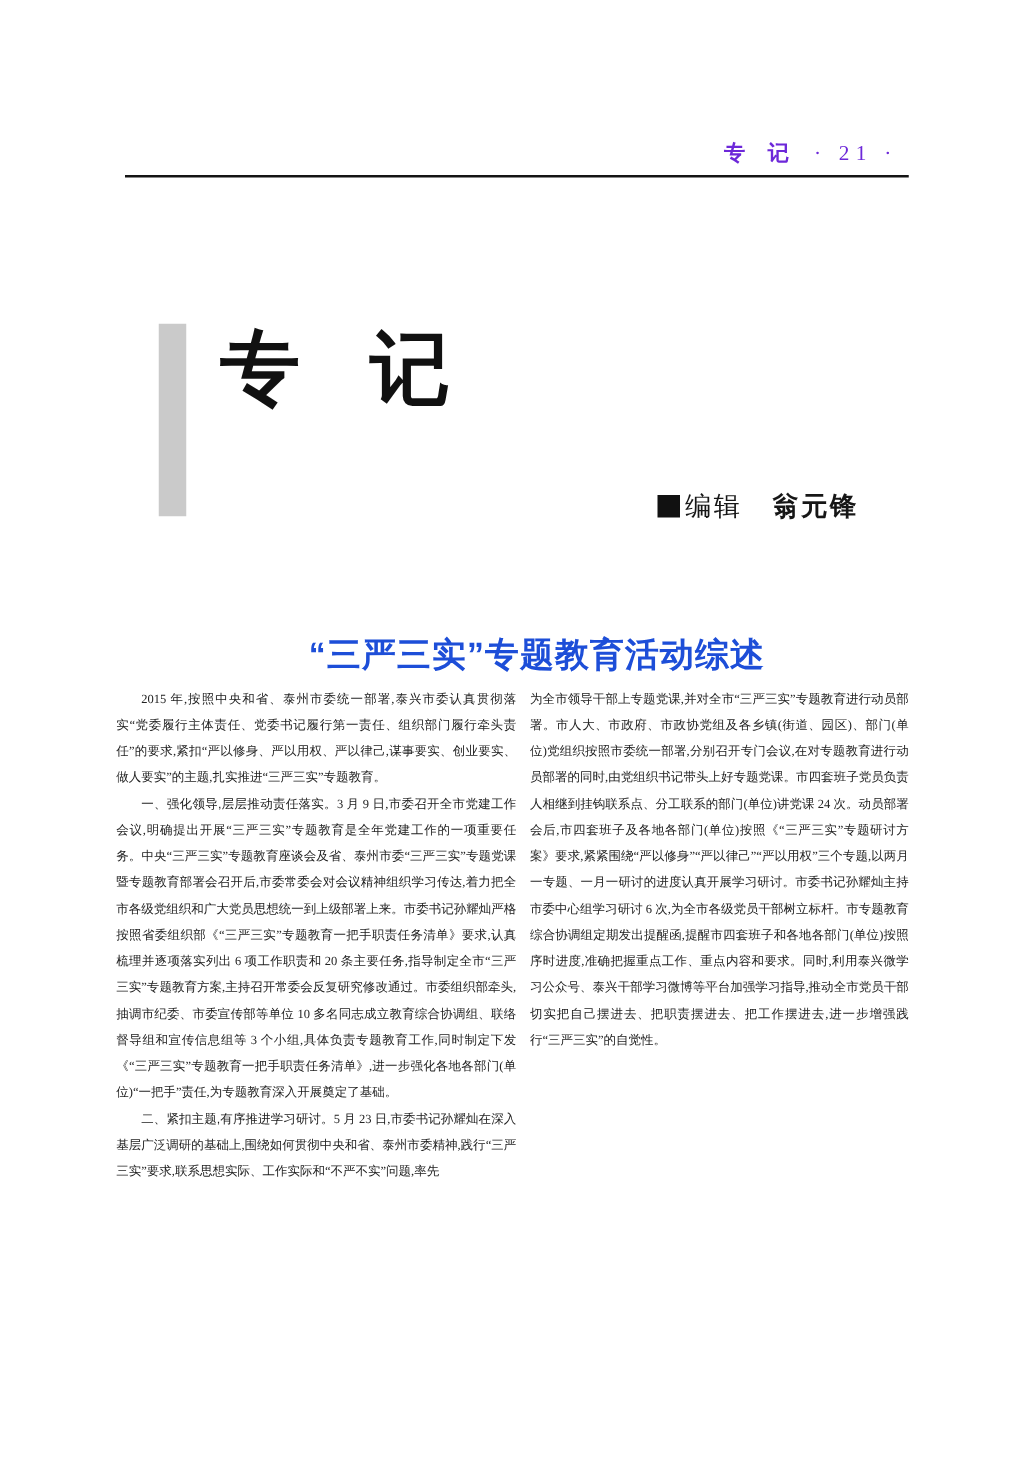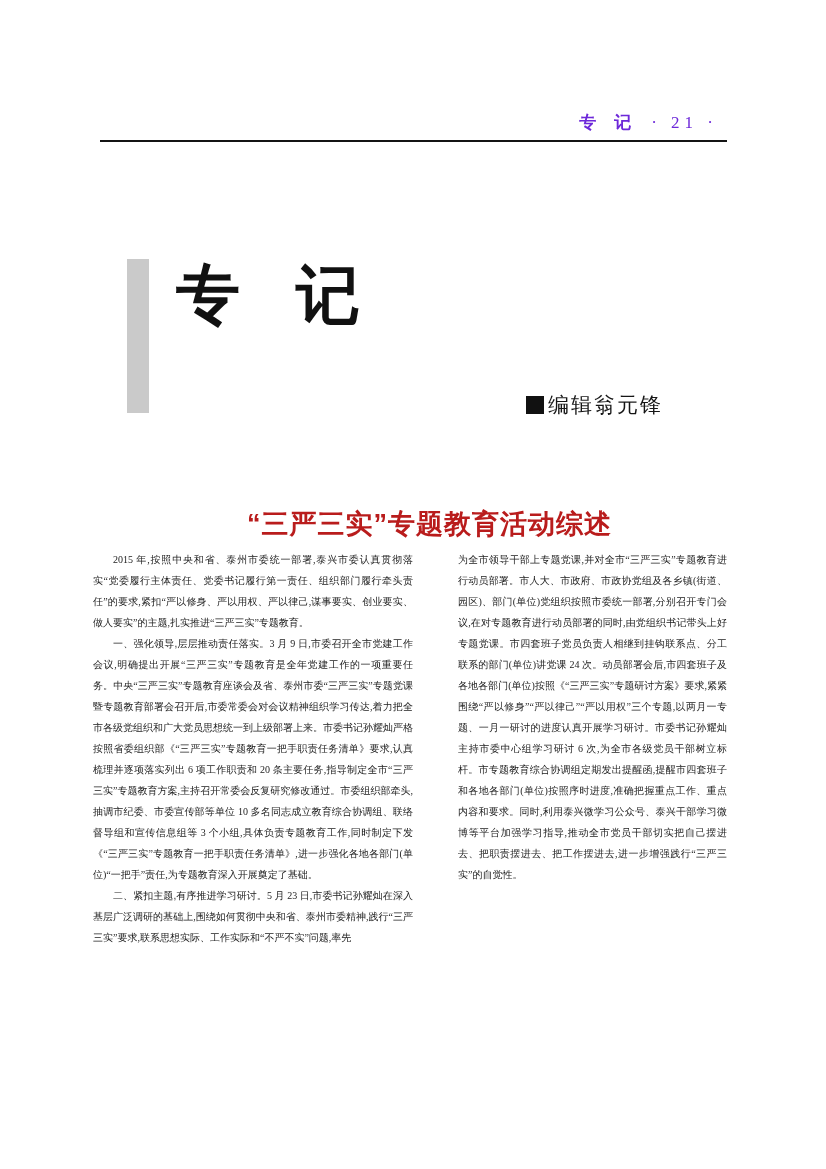--- a/index.html
+++ b/index.html
@@ -36,38 +36,38 @@
   }
   
   .byline{
     position:absolute;left:526px;top:391px;
     font-size:21px;color:#161616;letter-spacing:2px;white-space:nowrap;
   }
   .byline .marker{
     display:inline-block;width:18px;height:18px;background:#111;
     margin-right:4px;vertical-align:-2px;
   }
-  .byline .name{}
+  .byline .name{margin-left:24px;font-weight:bold;}
   
   .article-title{
     position:absolute;left:247px;top:484px;
     font-size:27px;font-weight:700;letter-spacing:1px;
-    color:#b91c1c;white-space:nowrap;
+    color:#1d4ed8;white-space:nowrap;
     font-family:"Liberation Sans","DejaVu Sans",sans-serif;
   }
   
   .column{
     position:absolute;top:549px;
     font-size:10px;line-height:21px;
     text-align:justify;color:#222;
   }
   .column.left{left:93px;width:320px;}
   .column.right{left:424px;width:303px;}
   .column p{margin:0;text-indent:2em;}
-  .column p.noindent{text-indent:0;margin-left:34px;}
+  .column p.noindent{text-indent:0;}
   .lead{
     font-family:"Liberation Sans","DejaVu Sans",sans-serif;
     font-weight:400;color:#191919;
   }
 </style>
 </head>
 <body>
 
 <div class="page">
 

